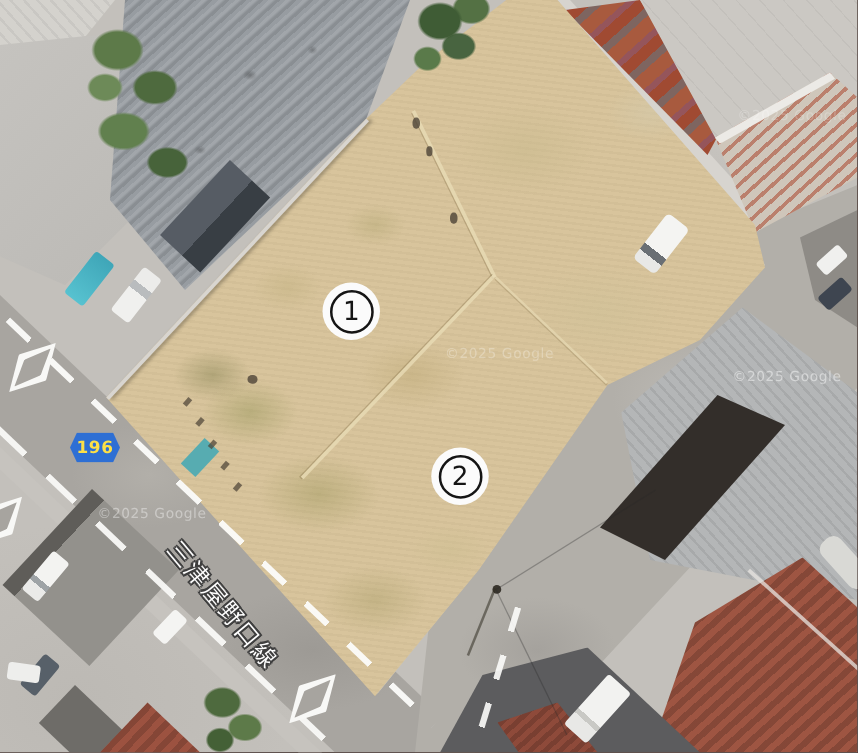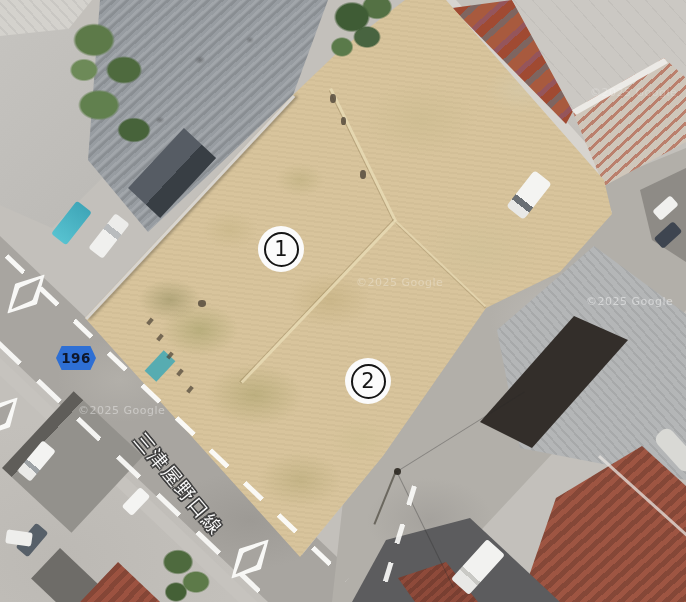--- a/index.html
+++ b/index.html
@@ -141,21 +141,21 @@
     background:repeating-linear-gradient(180deg, rgba(252,252,250,.9) 0 20px, rgba(0,0,0,0) 20px 40px);}
   .diamond{width:30px;height:54px;}
   .diamond::before{content:"";position:absolute;inset:0;background:#f8f8f6;
     clip-path:polygon(50% 0,100% 50%,50% 100%,0 50%);}
   .diamond::after{content:"";position:absolute;inset:6px;background:#a7a49f;
     clip-path:polygon(50% 0,100% 50%,50% 100%,0 50%);}
   
   .shield{left:56px;top:346px;width:40px;height:24px;background:#2e6fd4;
     clip-path:polygon(0 50%,14% 0,86% 0,100% 50%,86% 100%,14% 100%);
     display:flex;align-items:center;justify-content:center;
-    color:#0f172a;font-size:13.5px;font-weight:bold;letter-spacing:.5px;}
+    color:#fde047;font-size:13.5px;font-weight:bold;letter-spacing:.5px;}
   .road-label{left:148px;top:428px;transform:rotate(50deg);transform-origin:0 0;
     color:#fff;font-size:19px;letter-spacing:2px;white-space:nowrap;
     text-shadow:-1.5px -1.5px 0 #3f3f3f,1.5px -1.5px 0 #3f3f3f,-1.5px 1.5px 0 #3f3f3f,
       1.5px 1.5px 0 #3f3f3f,-1.5px 0 0 #3f3f3f,1.5px 0 0 #3f3f3f,0 -1.5px 0 #3f3f3f,0 1.5px 0 #3f3f3f;}
   .wm{color:#fff;font-size:11px;white-space:nowrap;letter-spacing:.5px;}
   .marker{width:46px;height:46px;border-radius:50%;background:#fbfbfb;
     display:flex;align-items:center;justify-content:center;}
   .marker .ring{width:31px;height:31px;border:2.5px solid #151515;border-radius:50%;
     display:flex;align-items:center;justify-content:center;
     color:#151515;font-size:21px;line-height:1;font-weight:400;}

